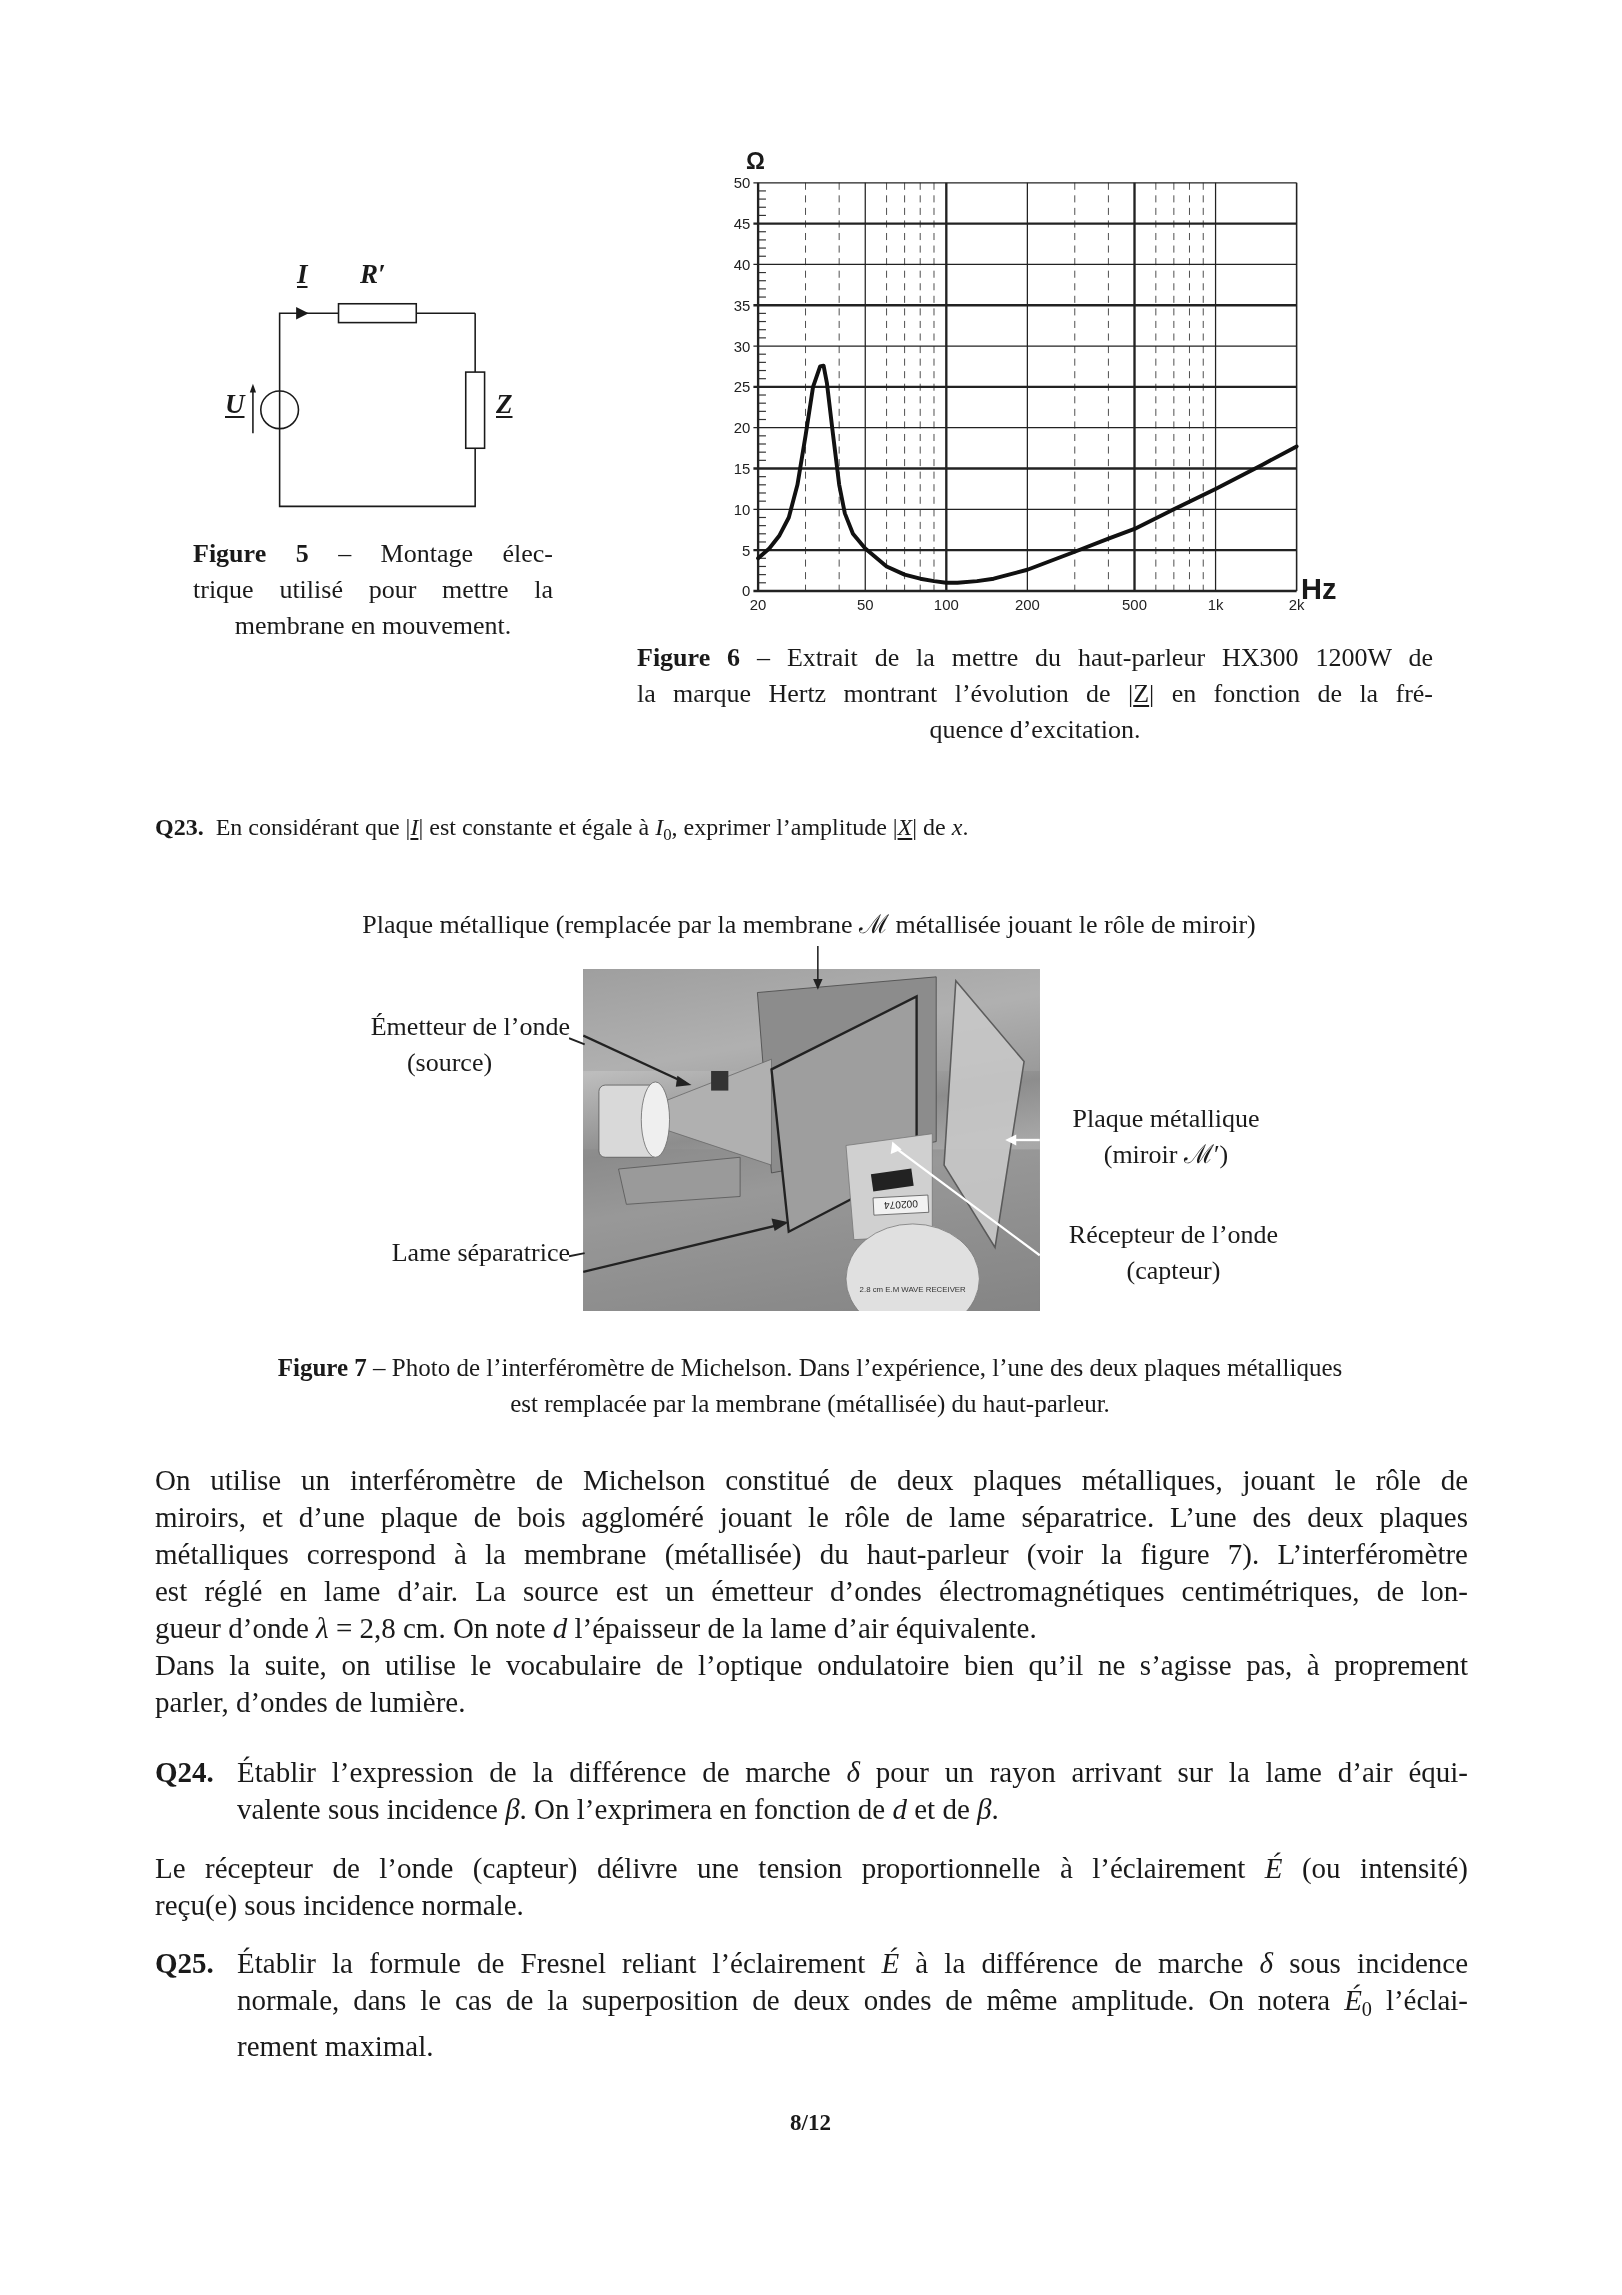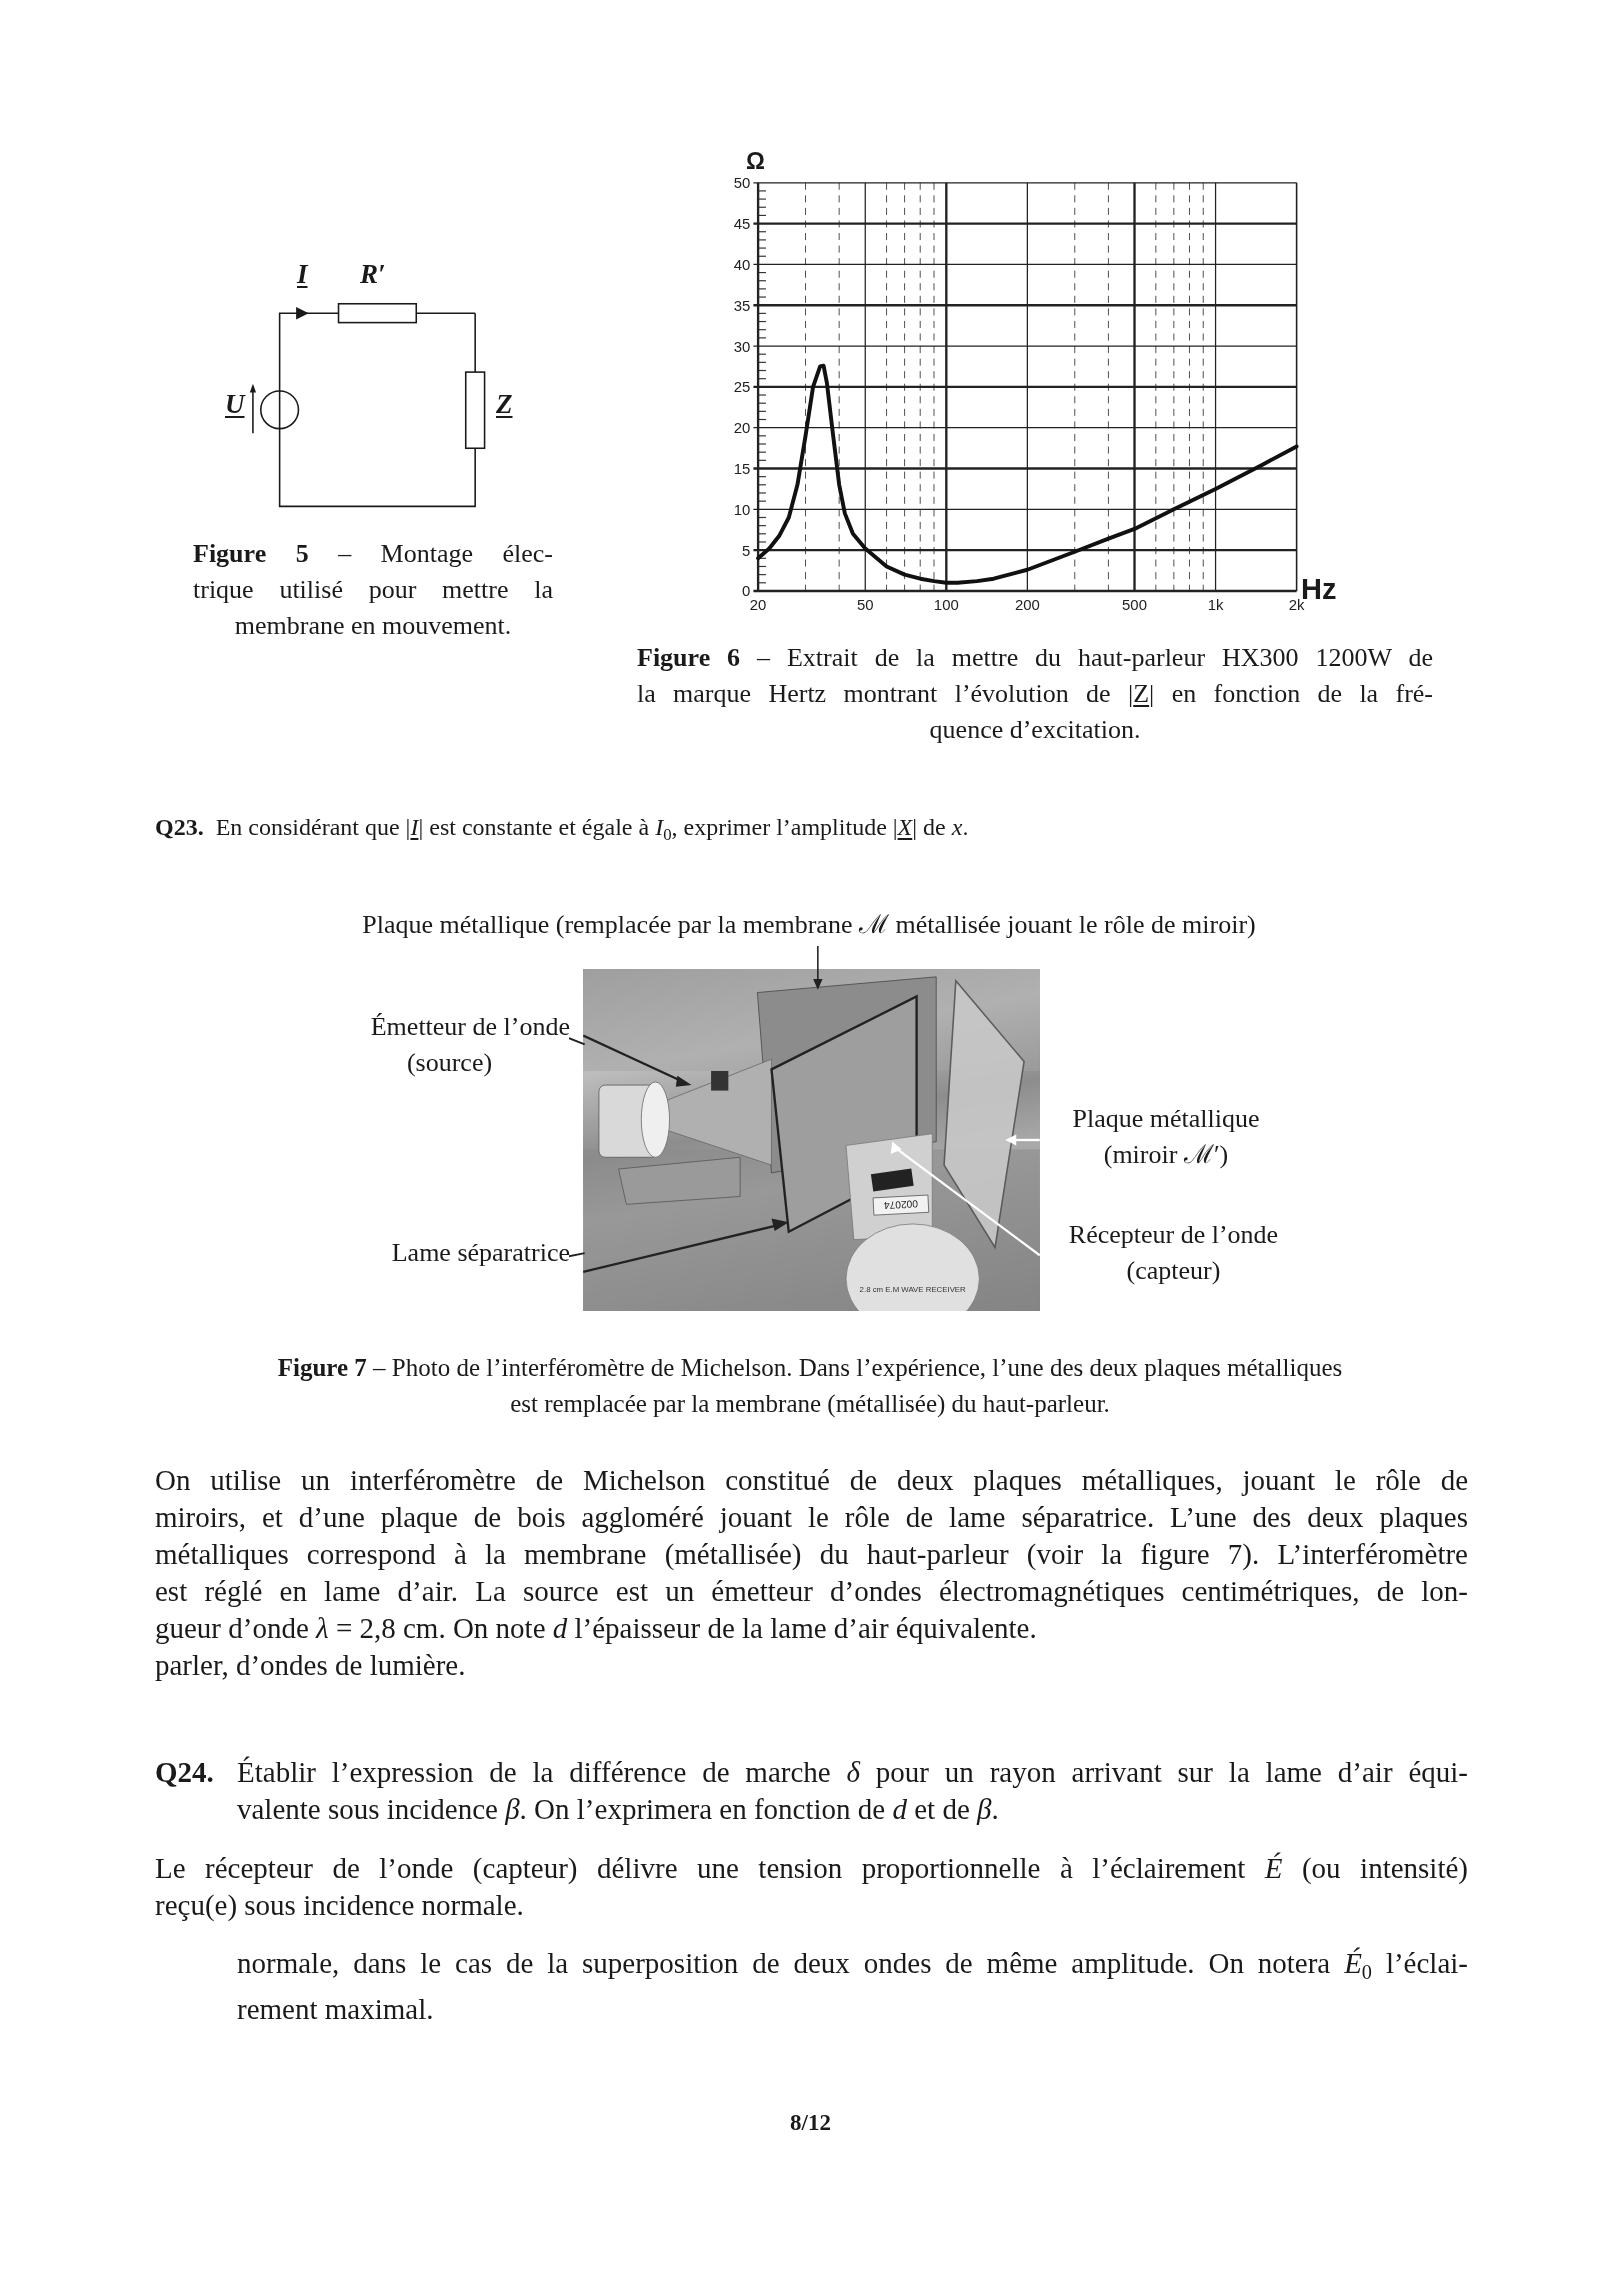--- a/index.html
+++ b/index.html
@@ -216,35 +216,40 @@
   <div><span class="b">Figure 7</span> <span>– Photo de l’interféromètre de Michelson. Dans l’expérience, l’une des deux plaques métalliques</span></div>
   <div>est remplacée par la membrane (métallisée) du haut-parleur.</div>
 </div>
 
 <div class="abs txt" style="left:155px;top:1462px;width:1313px;font-size:29px;line-height:37px;">
   <div class="just">On utilise un interféromètre de Michelson constitué de deux plaques métalliques, jouant le rôle de</div>
   <div class="just">miroirs, et d’une plaque de bois aggloméré jouant le rôle de lame séparatrice. L’une des deux plaques</div>
   <div class="just">métalliques correspond à la membrane (métallisée) du haut-parleur (voir la figure 7). L’interféromètre</div>
   <div class="just">est réglé en lame d’air. La source est un émetteur d’ondes électromagnétiques centimétriques, de lon-</div>
   <div><span>gueur d’onde </span><span class="i">λ</span><span> = 2,8 cm. On note </span><span class="i">d</span><span> l’épaisseur de la lame d’air équivalente.</span></div>
+  <div class="just">Dans la suite, on utilise le vocabulaire de l’optique ondulatoire bien qu’il ne s’agisse pas, à proprement</div>
   <div>parler, d’ondes de lumière.</div>
 </div>
 
 <div class="abs txt" style="left:155px;top:1754px;width:1313px;font-size:29px;">
   <div style="display:flex;">
     <span class="b" style="width:82px;flex:none;">Q24.</span>
     <span class="just" style="flex:1;"><span>Établir l’expression de la différence de marche </span><span class="i">δ</span><span> pour un rayon arrivant sur la lame d’air équi-</span></span>
   </div>
   <div style="padding-left:82px;"><span>valente sous incidence </span><span class="i">β</span><span>. On l’exprimera en fonction de </span><span class="i">d</span><span> et de </span><span class="i">β</span><span>.</span></div>
 </div>
 
 <div class="abs txt" style="left:155px;top:1850px;width:1313px;font-size:29px;">
   <div class="just"><span>Le récepteur de l’onde (capteur) délivre une tension proportionnelle à l’éclairement </span><span class="i">É</span><span> (ou intensité)</span></div>
   <div>reçu(e) sous incidence normale.</div>
 </div>
 
 <div class="abs txt" style="left:155px;top:1945px;width:1313px;font-size:29px;">
+  <div style="display:flex;">
+    <span class="b" style="width:82px;flex:none;">Q25.</span>
+    <span class="just" style="flex:1;"><span>Établir la formule de Fresnel reliant l’éclairement </span><span class="i">É</span><span> à la différence de marche </span><span class="i">δ</span><span> sous incidence</span></span>
+  </div>
   <div class="just" style="padding-left:82px;"><span>normale, dans le cas de la superposition de deux ondes de même amplitude. On notera </span><span class="i">É</span><span class="sub">0</span><span> l’éclai-</span></div>
   <div style="padding-left:82px;">rement maximal.</div>
 </div>
 
 <div class="abs b center" style="left:732px;top:2110px;width:157px;font-size:23px;">8/12</div>
 
 
 </body></html>

